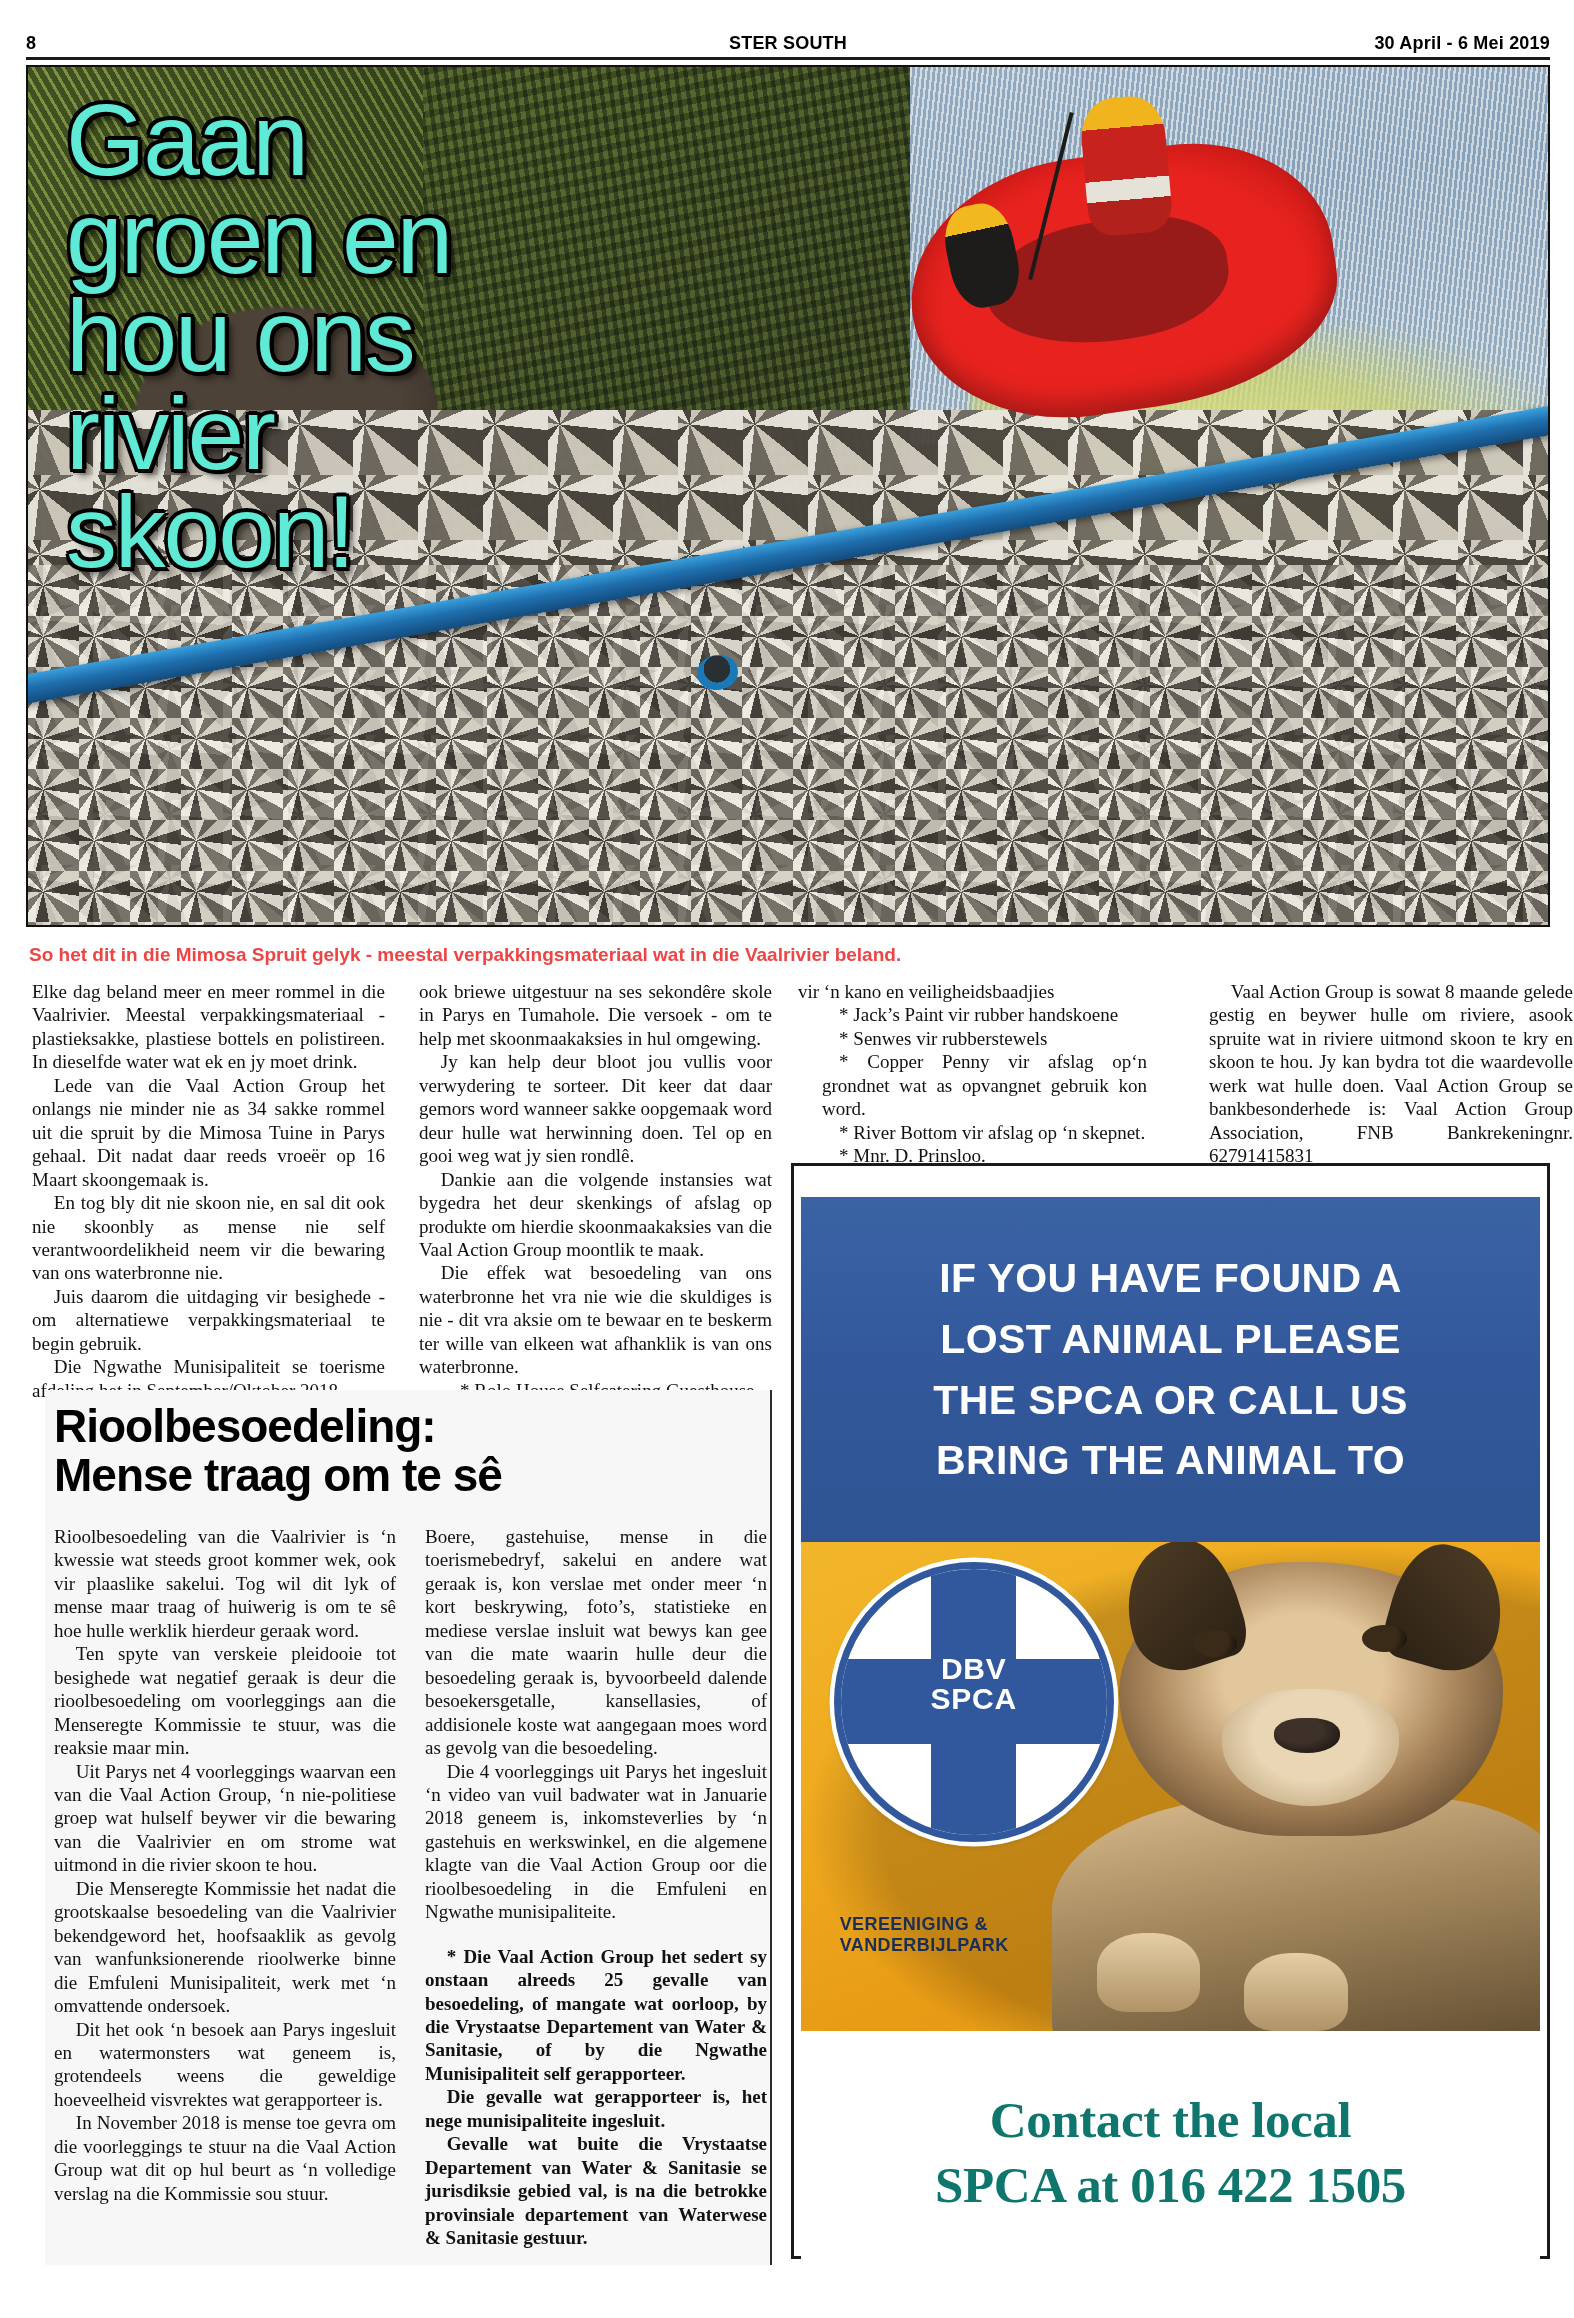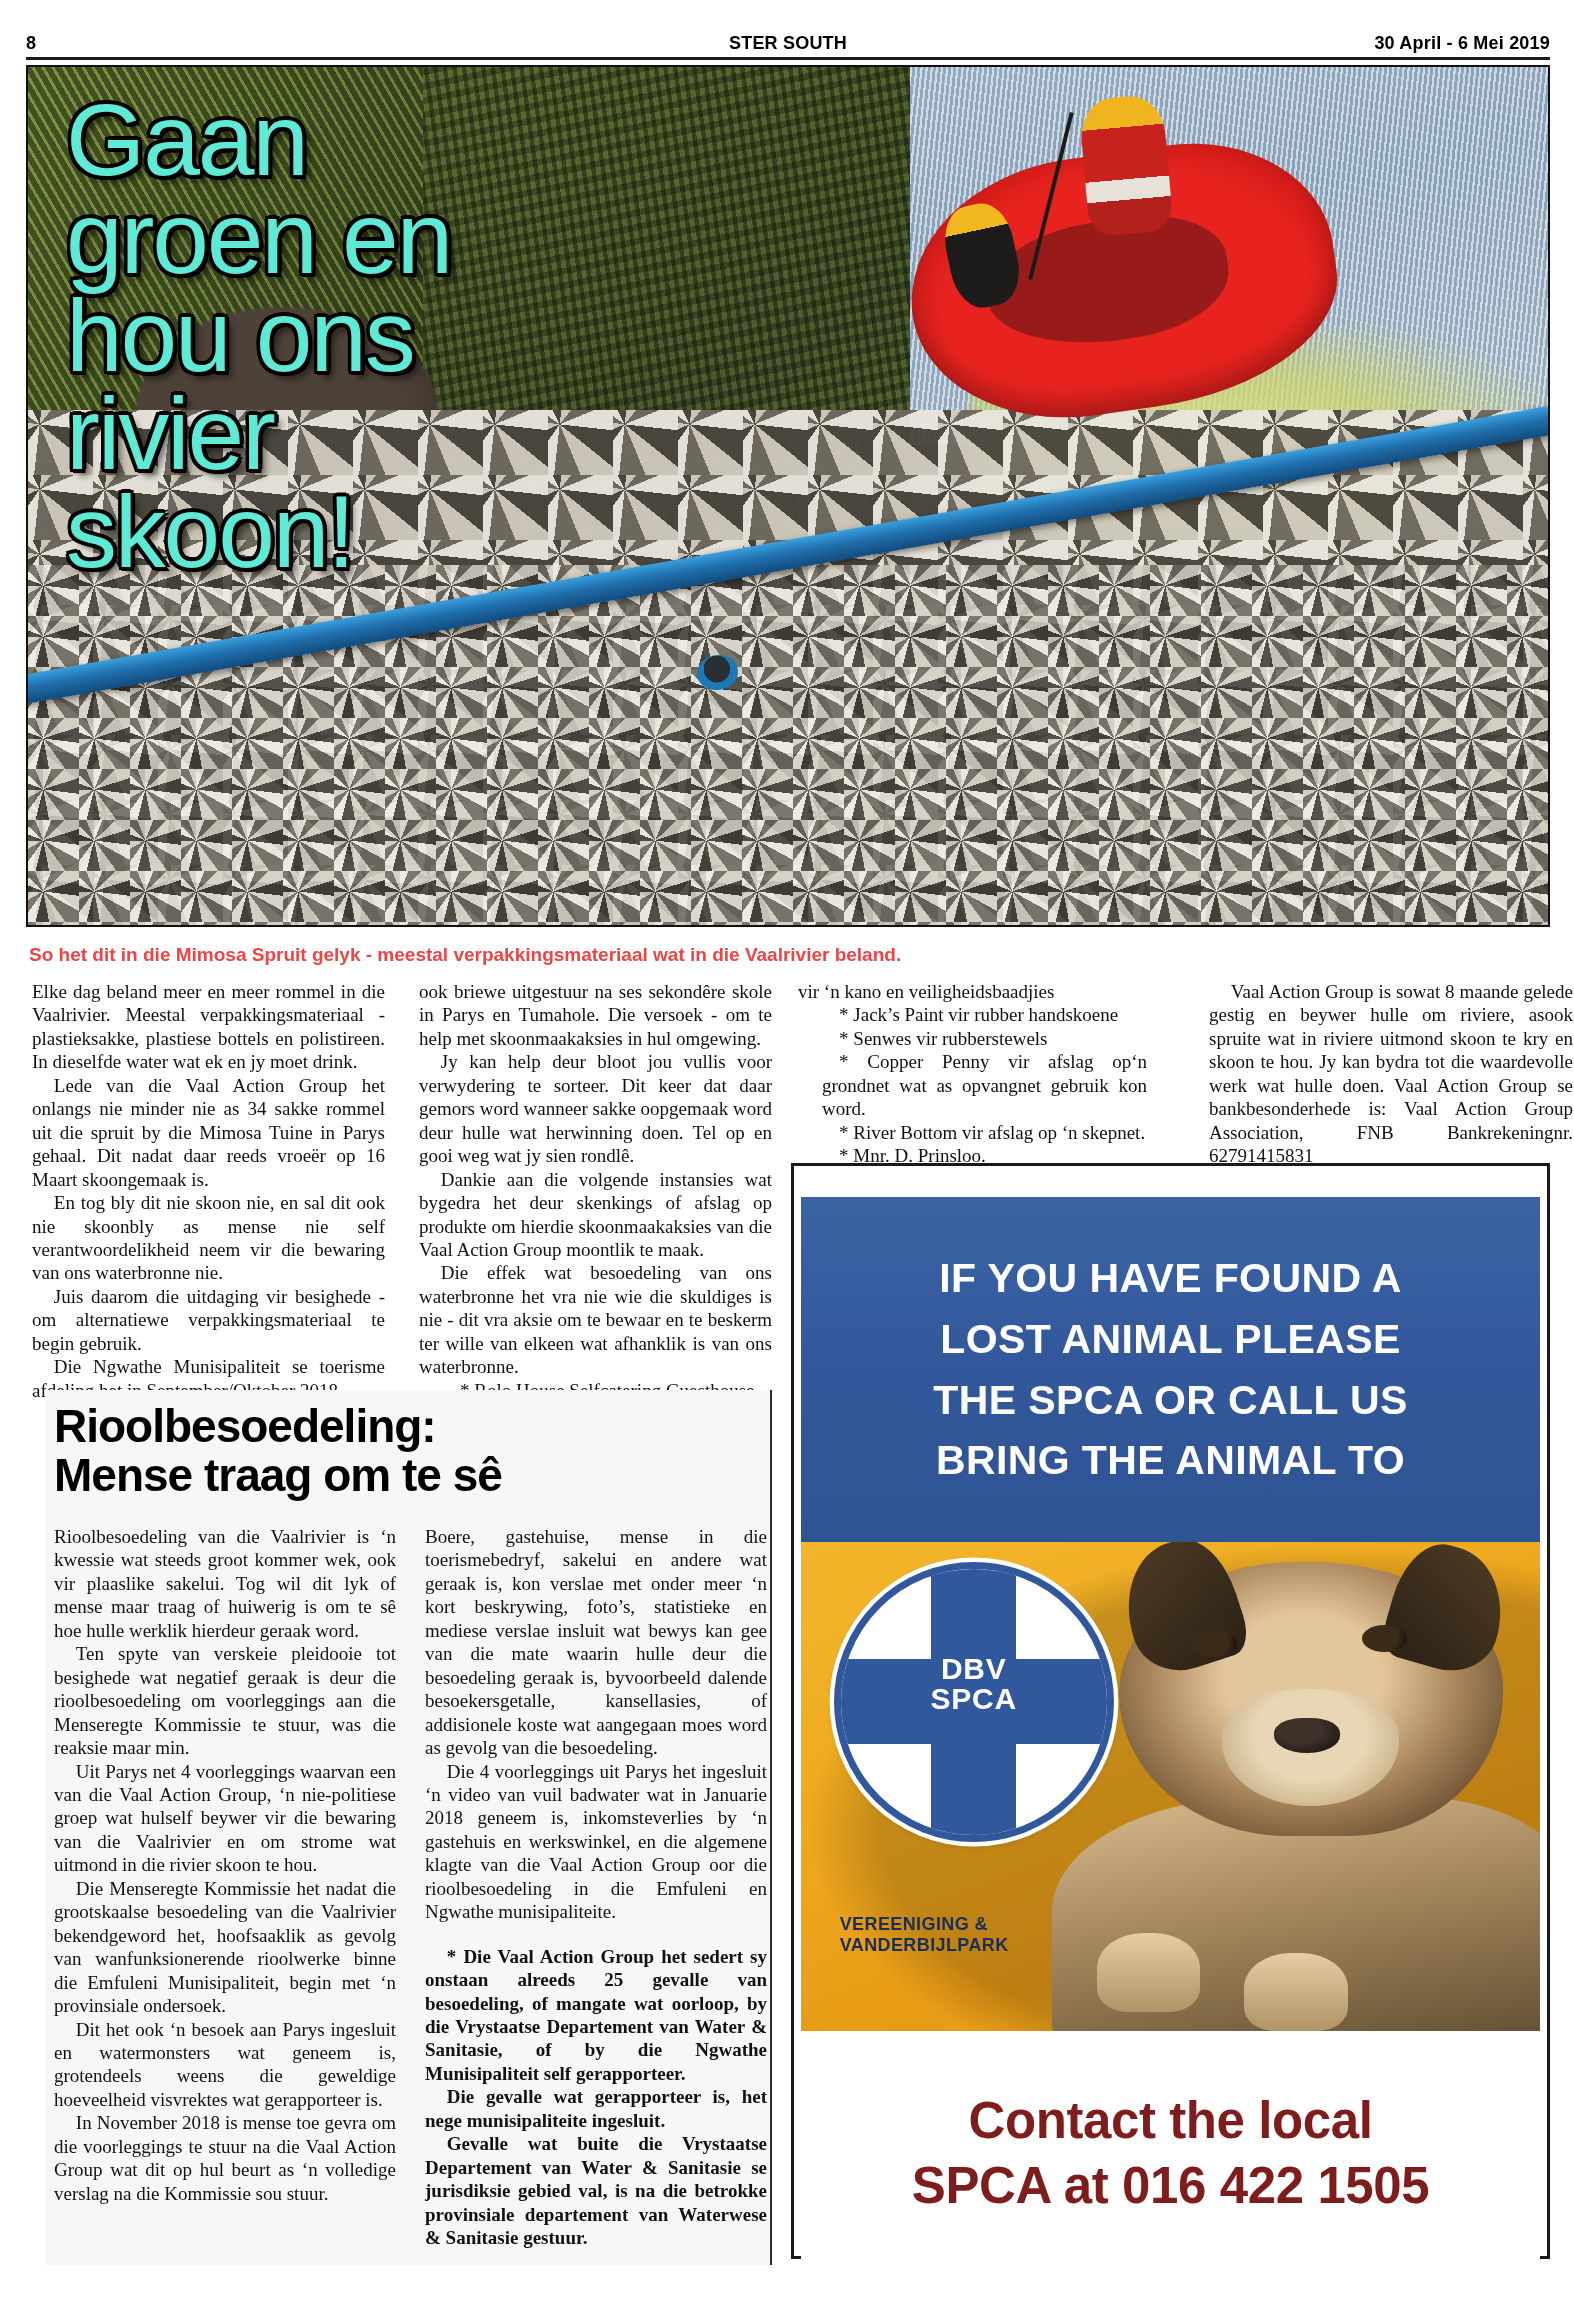--- a/index.html
+++ b/index.html
@@ -350,25 +350,25 @@
     color:#1b2f56;
     letter-spacing:0.4px;
   }
   .ad-branch span{display:block;}
   .ad-contact {
     position:absolute; left:0; top:834px; width:100%; height:244px;
     display:flex; flex-direction:column; align-items:center; justify-content:center;
     background:#fff;
   }
   .ad-contact div {
-    font-family:Liberation Sans, sans-serif;
+    font-family:Liberation Serif, serif;
     font-weight:bold;
     font-size:51px;
     line-height:1.28;
-    color:#7f1d1d;
+    color:#0f766e;
     text-align:right;
     letter-spacing:-0.4px;
   }
 </style>
 </head>
 <body>
 
 <div class="page">
 
   <div class="masthead">
@@ -438,21 +438,21 @@
   <div class="a2box"></div>
   <div class="a2head">
     <span>Rioolbesoedeling:</span>
     <span>Mense  traag om te sê</span>
   </div>
 
   <div class="a2c1 col-body">
     <p class="first">Rioolbesoedeling van die Vaalrivier is ‘n kwessie wat steeds groot kommer wek, ook vir plaaslike sakelui. Tog wil dit lyk of mense maar traag of huiwerig is om te sê hoe hulle werklik hierdeur geraak word.</p>
     <p>Ten spyte van verskeie pleidooie tot besighede wat negatief geraak is deur die rioolbesoedeling om voorleggings aan die Menseregte Kommissie te stuur, was die reaksie maar min.</p>
     <p>Uit Parys net 4 voorleggings waarvan een van die Vaal Action Group, ‘n nie-politiese groep wat hulself beywer vir die bewaring van die Vaalrivier en om strome wat uitmond in die rivier skoon te hou.</p>
-    <p>Die Menseregte Kommissie het nadat die grootskaalse besoedeling van die Vaalrivier bekendgeword het, hoofsaaklik as gevolg van wanfunksionerende rioolwerke binne die Emfuleni Munisipaliteit, begin met ‘n provinsiale ondersoek.</p>
+    <p>Die Menseregte Kommissie het nadat die grootskaalse besoedeling van die Vaalrivier bekendgeword het, hoofsaaklik as gevolg van wanfunksionerende rioolwerke binne die Emfuleni Munisipaliteit, werk met ‘n omvattende ondersoek.</p>
     <p>Dit het ook ‘n besoek aan Parys ingesluit en watermonsters wat geneem is, grotendeels weens die geweldige hoeveelheid visvrektes wat gerapporteer is.</p>
     <p>In November 2018 is mense toe gevra om die voorleggings te stuur na die Vaal Action Group wat dit op hul beurt as ‘n volledige verslag na die Kommissie sou stuur.</p>
   </div>
 
   <div class="a2c2 col-body">
     <p class="first">Boere, gastehuise, mense in die toerismebedryf, sakelui en andere wat geraak is, kon verslae met onder meer ‘n kort beskrywing, foto’s, statistieke en mediese verslae insluit wat bewys kan gee van die mate waarin hulle deur die besoedeling geraak is, byvoorbeeld dalende besoekersgetalle, kansellasies, of addisionele koste wat aangegaan moes word as gevolg van die besoedeling.</p>
     <p>Die 4 voorleggings uit Parys het ingesluit ‘n video van vuil badwater wat in Januarie 2018 geneem is, inkomsteverlies by ‘n gastehuis en werkswinkel, en die algemene klagte van die Vaal Action Group oor die rioolbesoedeling in die Emfuleni en Ngwathe munisipaliteite.</p>
     <p class="bold" style="margin-top:1.1em">* Die Vaal Action Group het sedert sy onstaan alreeds 25 gevalle van besoedeling, of mangate wat oorloop, by die Vrystaatse Departement van Water &amp; Sanitasie, of by die Ngwathe Munisipaliteit self gerapporteer.</p>
     <p class="bold">Die gevalle wat gerapporteer is, het nege munisipaliteite ingesluit.</p>
     <p class="bold">Gevalle wat buite die Vrystaatse Departement van Water &amp; Sanitasie se jurisdiksie gebied val, is na die betrokke provinsiale departement van Waterwese &amp; Sanitasie gestuur.</p>

